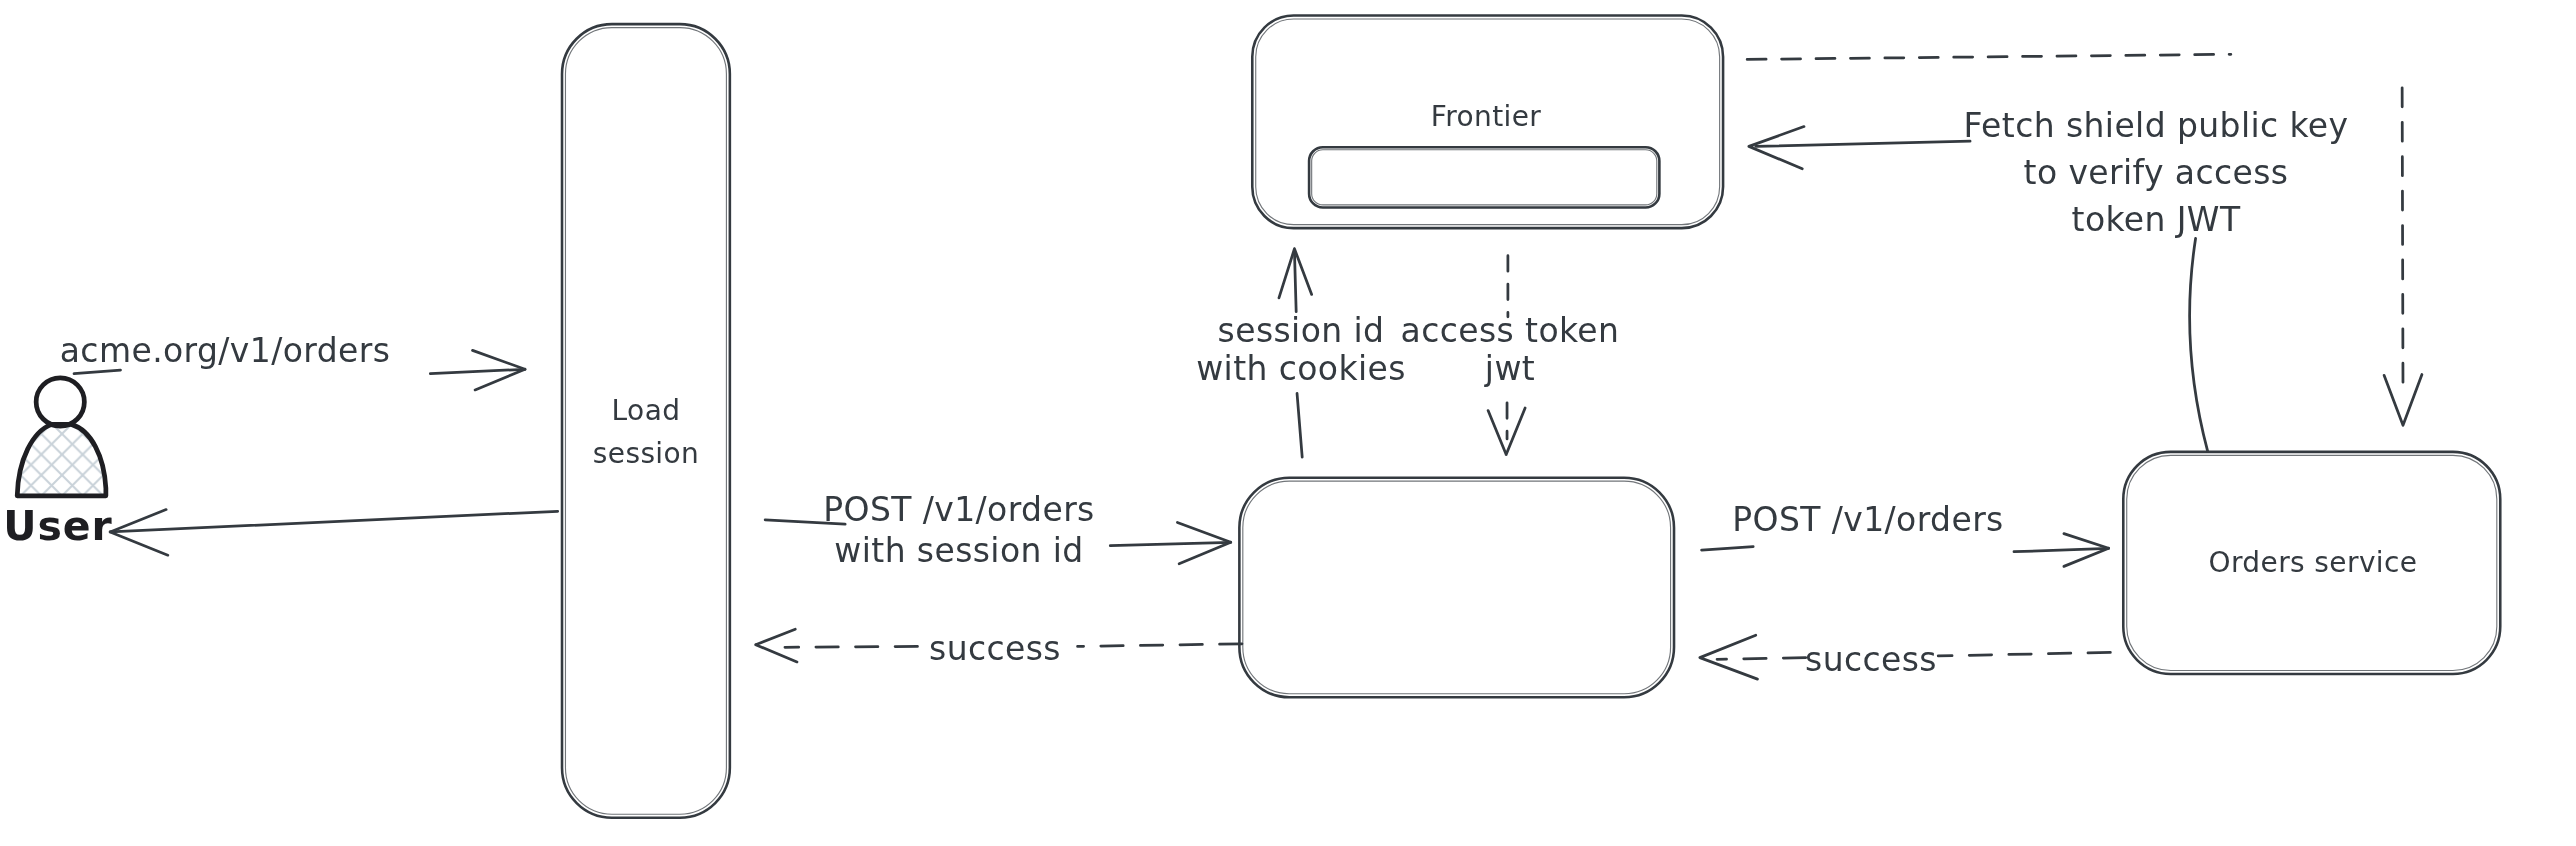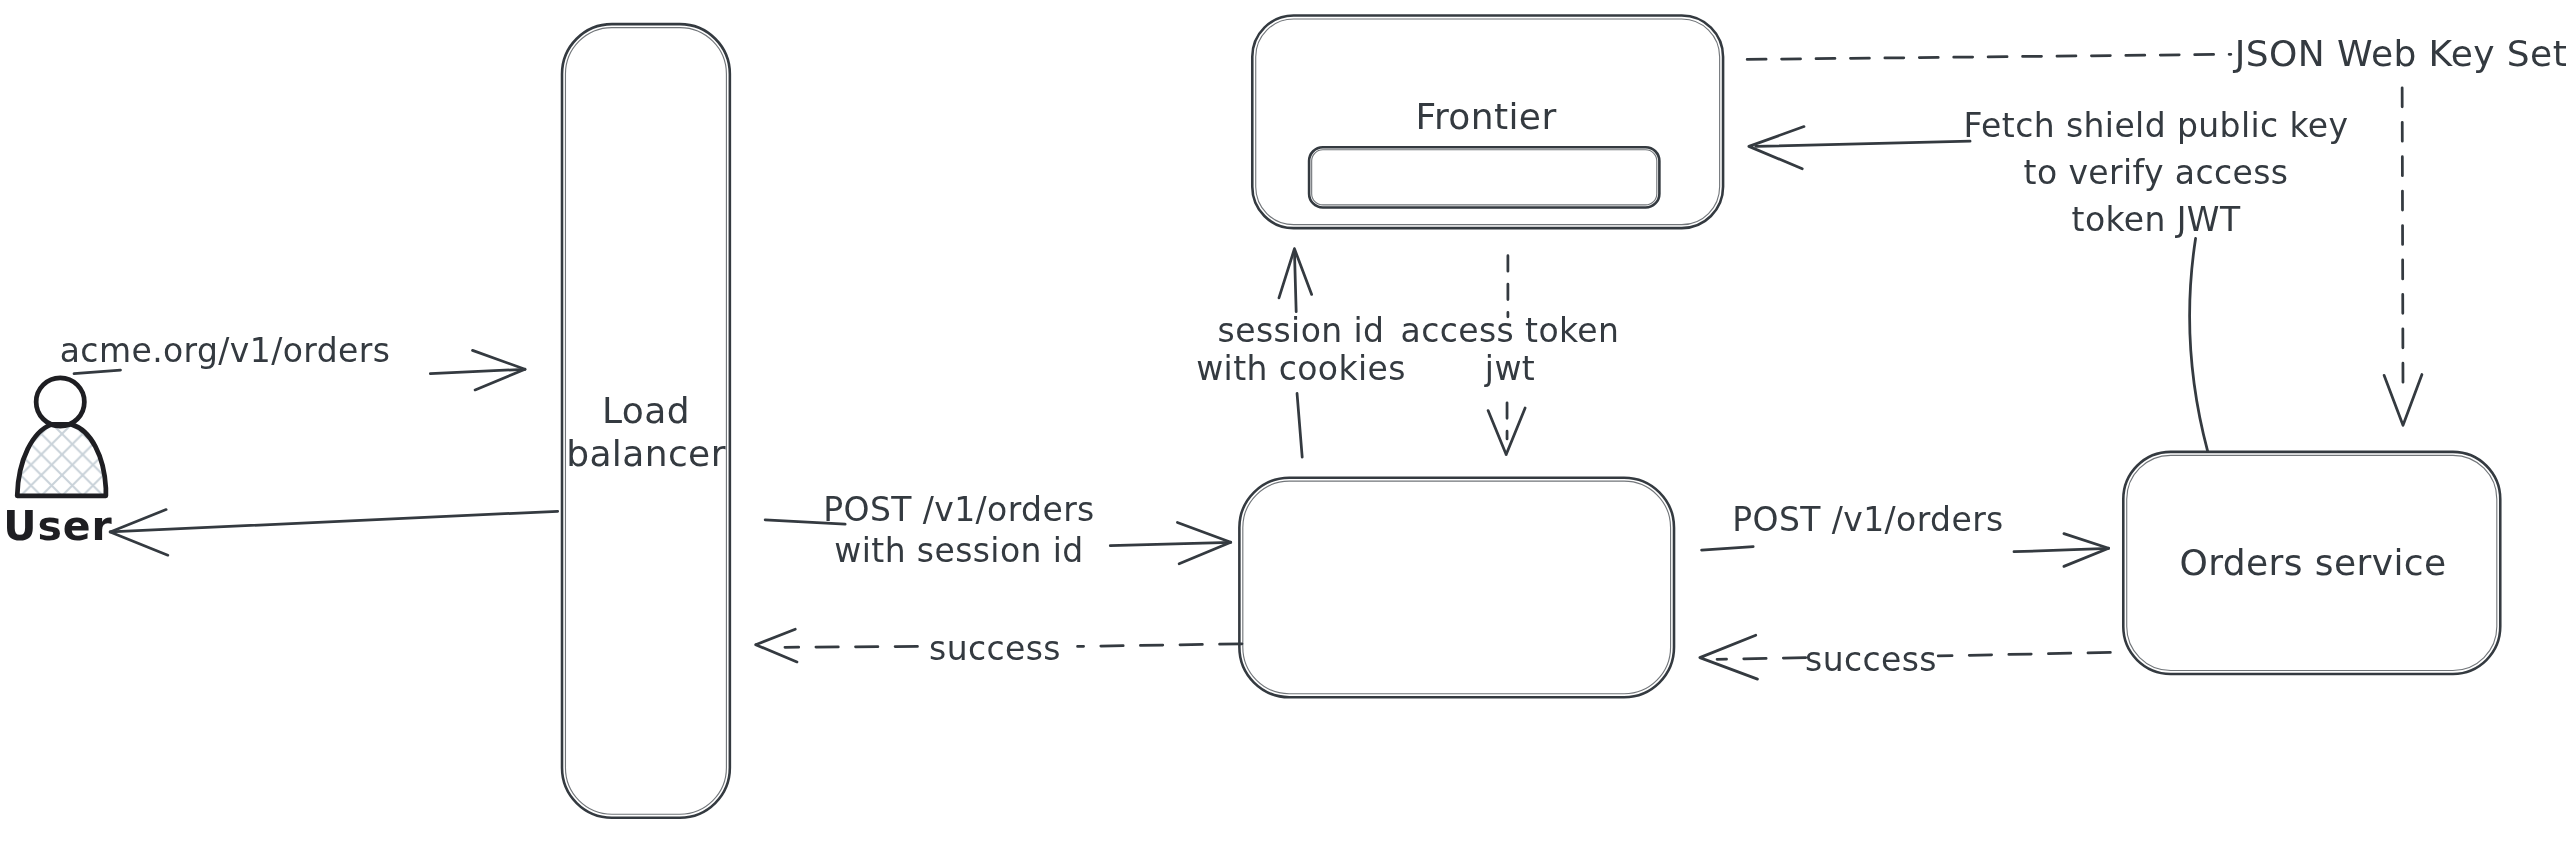--- a/index.html
+++ b/index.html
@@ -30,21 +30,21 @@
   .lbl{
     position:absolute;
     transform:translateX(-50%);
     text-align:center;
     white-space:nowrap;
     font-size:33px;
     line-height:41px;
     letter-spacing:0.4px;
     color:var(--stroke);
   }
-  .lbl-node{font-size:36px;line-height:43px;}
+  .lbl-node{font-size:28px;line-height:43px;}
   .lbl-tight{line-height:38px;}
   .lbl-fetch{line-height:47px;}
   .lbl-user{
     font-size:41px;font-weight:bold;line-height:45px;
     color:var(--user-stroke);letter-spacing:0.9px;
   }
   .lbl-jwks{font-size:36px;}
 </style>
 </head>
 <body>
@@ -149,21 +149,21 @@
   </svg>
 
   <div class="lbl lbl-user" style="left:58px;top:504px;">User</div>
 
   <div class="lbl" style="left:225px;top:330px;">
     <div>acme.org/v1/orders</div>
   </div>
 
   <div class="lbl lbl-node" style="left:646px;top:389px;">
     <div>Load</div>
-    <div>balancer</div>
+    <div>session</div>
   </div>
 
   <div class="lbl" style="left:959px;top:489px;">
     <div>POST /v1/orders</div>
     <div>with session id</div>
   </div>
 
   <div class="lbl" style="left:995px;top:628px;">success</div>
 
   <div class="lbl lbl-node" style="left:1486px;top:95px;">Frontier</div>
@@ -181,21 +181,20 @@
 
 
   <div class="lbl" style="left:1868px;top:499px;">
     <div>POST /v1/orders</div>
   </div>
 
   <div class="lbl" style="left:1871px;top:639px;">success</div>
 
   <div class="lbl lbl-node" style="left:2313px;top:541px;">Orders service</div>
 
-  <div class="lbl lbl-jwks" style="left:2401px;top:33px;">JSON Web Key Set</div>
 
   <div class="lbl lbl-fetch" style="left:2156px;top:102px;">
     <div>Fetch shield public key</div>
     <div>to verify access</div>
     <div>token JWT</div>
   </div>
 
 </div>
 
 

